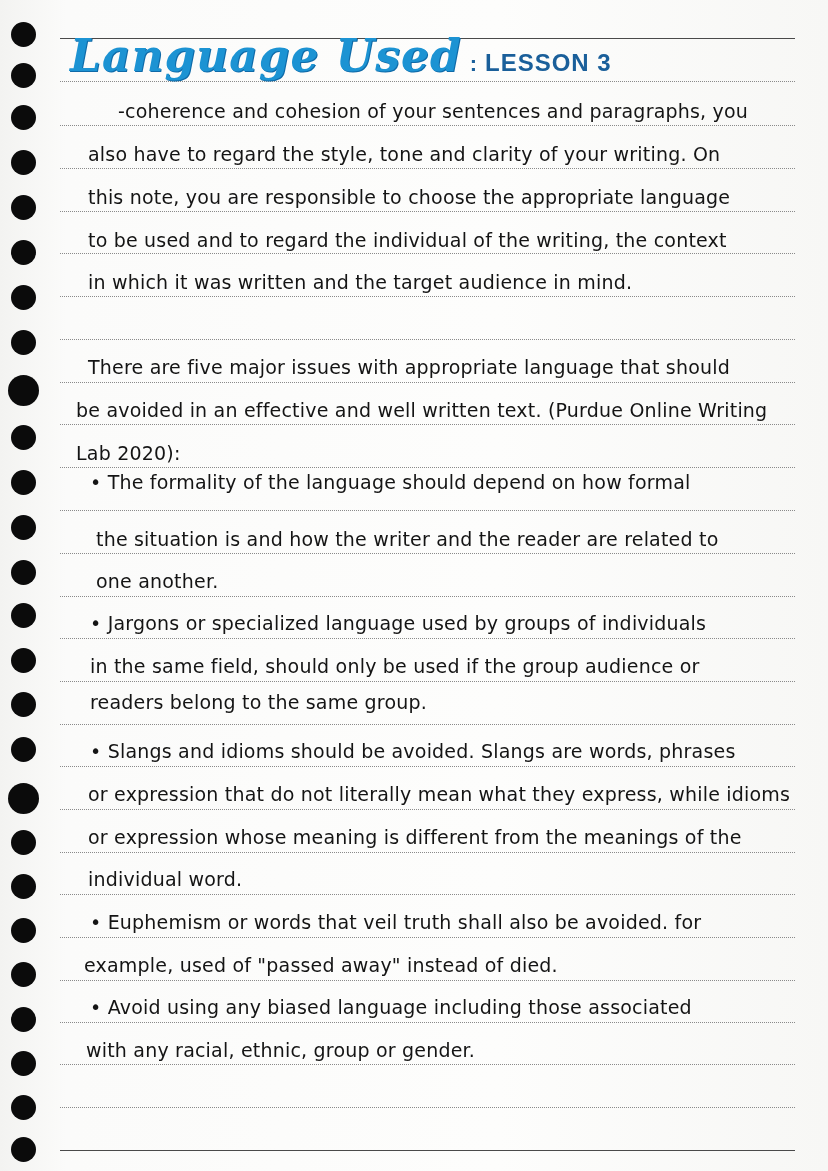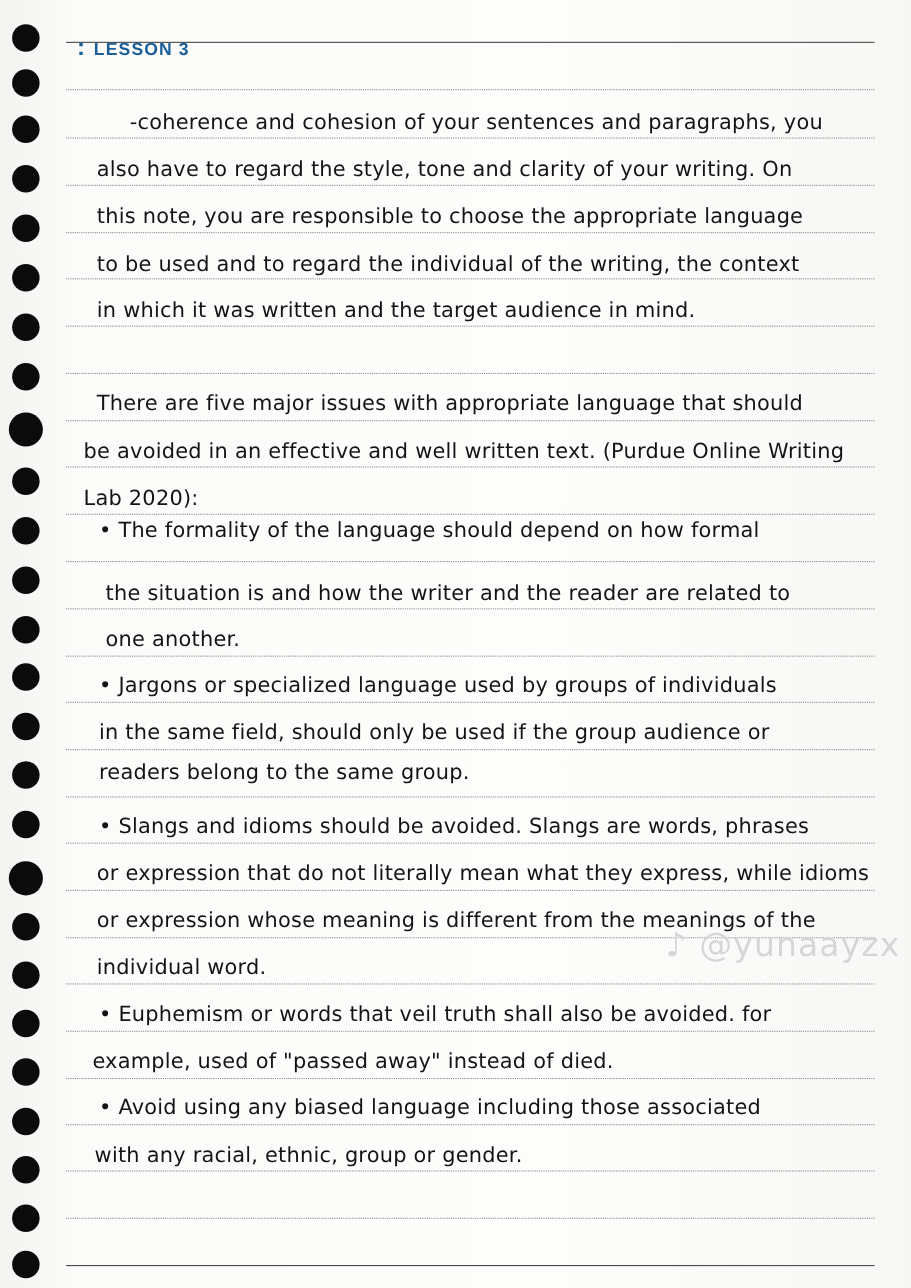--- a/index.html
+++ b/index.html
@@ -66,21 +66,21 @@
     }
     .title-sep {
       font-family: "Liberation Sans", sans-serif;
       font-weight: bold;
       font-size: 22px;
       color: #1a5f9a;
     }
     .title-lesson {
       font-family: "Liberation Sans", sans-serif;
       font-weight: bold;
-      font-size: 16px;
+      font-size: 24px;
       color: #1a5f9a;
       letter-spacing: 1px;
     }
     .line {
       position: absolute;
       font-family: "DejaVu Sans", sans-serif;
       font-size: 19px;
       color: #141414;
       white-space: nowrap;
       letter-spacing: 0.2px;
@@ -152,20 +152,21 @@
   <div class="rule" style="top:852px"></div>
   <div class="rule" style="top:894px"></div>
   <div class="rule" style="top:937px"></div>
   <div class="rule" style="top:980px"></div>
   <div class="rule" style="top:1022px"></div>
   <div class="rule" style="top:1064px"></div>
   <div class="rule" style="top:1107px"></div>
   <div class="rule solid" style="top:1150px"></div>
 
   <div class="title-row">
+    <span class="title-main">Language Used</span>
     <span class="title-sep">:</span>
     <span class="title-lesson">LESSON 3</span>
   </div>
 
   <div>
     <div class="line" style="left:118px; top:100px">-coherence and cohesion of your sentences and paragraphs, you</div>
     <div class="line" style="left:88px; top:143px">also have to regard the style, tone and clarity of your writing. On</div>
     <div class="line" style="left:88px; top:186px">this note, you are responsible to choose the appropriate language</div>
     <div class="line" style="left:88px; top:229px">to be used and to regard the individual of the writing, the context</div>
     <div class="line" style="left:88px; top:271px">in which it was written and the target audience in mind.</div>
@@ -197,18 +198,14 @@
     <div>
       <div class="line" style="left:90px; top:911px">• Euphemism or words that veil truth shall also be avoided. for</div>
       <div class="line" style="left:84px; top:954px">example, used of "passed away" instead of died.</div>
     </div>
     <div>
       <div class="line" style="left:90px; top:996px">• Avoid using any biased language including those associated</div>
       <div class="line" style="left:86px; top:1039px">with any racial, ethnic, group or gender.</div>
     </div>
   </div>
 
-  <div class="watermark">
-    <span>♪</span>
-    <span>@yunaayzx</span>
-  </div>
 
 </div>
 
 </body></html>

